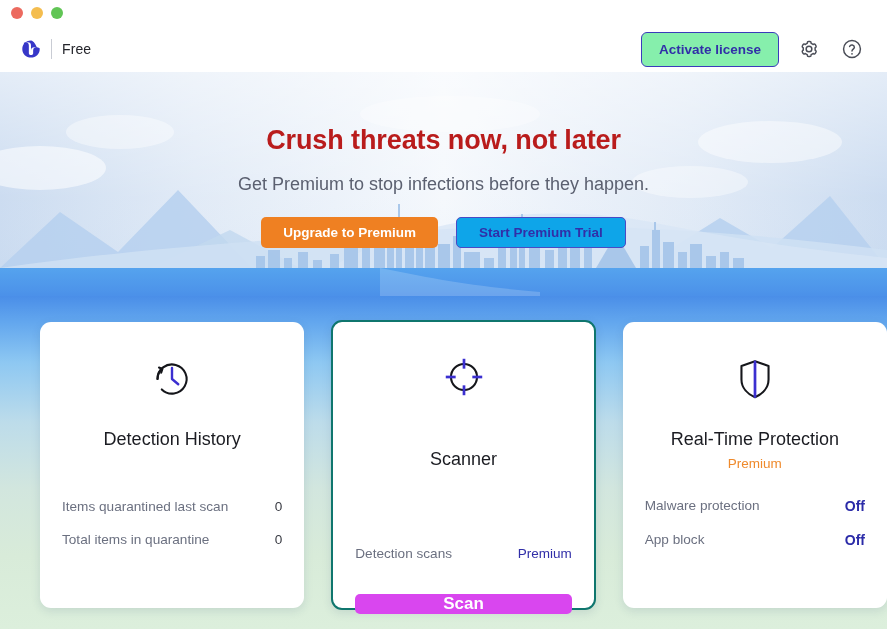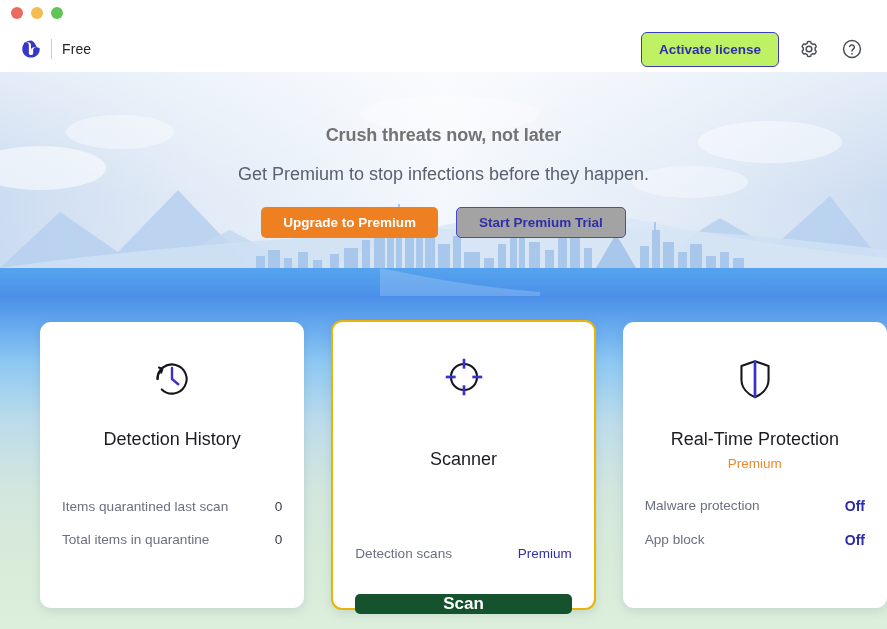--- a/index.html
+++ b/index.html
@@ -46,21 +46,21 @@
   .brand-name {
     font-size: 14px; color: #24252b; letter-spacing: .1px;
   }
   .header-right {
     margin-left: auto; display: flex; align-items: center;
     padding-right: 22px; gap: 17px;
   }
   .activate-btn {
     border: 1.5px solid #3b3bbb;
     border-radius: 6px;
-    background: #bef264;
+    background: #86efac;
     color: #312fa8;
     font-size: 13.5px; font-weight: bold;
     padding: 9px 17px;
     font-family: "Liberation Sans", sans-serif;
     cursor: pointer;
     white-space: nowrap;
   }
   .icon-btn {
     width: 26px; height: 26px;
     display: flex; align-items: center; justify-content: center;
@@ -74,43 +74,43 @@
     overflow: hidden;
   }
   .hero-bg { position: absolute; inset: 0; width: 100%; height: 100%; }
   .hero-content {
     position: relative; z-index: 5;
     width: 100%;
     text-align: center;
     padding-top: 53px;
   }
   .hero-title {
-    font-size: 18px; font-weight: bold;
-    color: #737373; letter-spacing: -.1px;
+    font-size: 27px; font-weight: bold;
+    color: #b91c1c; letter-spacing: -.1px;
   }
   .hero-sub {
     margin-top: 18px;
     font-size: 18px; color: #5b6070;
   }
   .hero-btns {
     margin-top: 22px;
     display: flex; justify-content: center; gap: 18px;
   }
   .btn-upgrade {
     background: #ef8022;
     color: #ffffff;
     border: none;
     border-radius: 5px;
     font-size: 13.5px; font-weight: bold;
     padding: 2px 22px; height: 31px;
     font-family: "Liberation Sans", sans-serif;
     cursor: pointer;
   }
   .btn-trial {
-    background: #a3a3a3;
+    background: #0ea5e9;
     color: #312fa8;
     border: 1.3px solid #4a4ac4;
     border-radius: 5px;
     font-size: 13.5px; font-weight: bold;
     padding: 0 22px; height: 31px;
     font-family: "Liberation Sans", sans-serif;
     cursor: pointer;
   }
 
   
@@ -142,21 +142,21 @@
     height: 286px;
     background: #ffffff;
     border-radius: 11px;
     box-shadow: 0 3px 10px rgba(40,70,110,.13);
     padding: 22px 22px 18px 22px;
     display: flex; flex-direction: column;
     align-items: center;
     position: relative;
   }
   .card.highlight {
-    border: 2px solid #eab308;
+    border: 2px solid #0f766e;
     height: 290px;
     margin-top: -2px;
     gap: 24px;
   }
   .card-icon { height: 54px; display:flex; align-items:center; justify-content:center; margin-top: 8px;}
   .card-title {
     margin-top: 23px;
     font-size: 18px; color: #1b1c22;
     text-align: center;
   }
@@ -173,21 +173,21 @@
     justify-content: space-between;
     padding: 9px 0;
     font-size: 13.6px;
   }
   .row-label { color: #6b7080; }
   .row-value { color: #3a3c44; }
   .row-value.blue { color: #312fa8; font-size: 13.5px; }
   .row-value.off  { color: #2b2ba8; font-weight: bold; font-size: 14px; }
   .scan-btn {
     width: 100%;
-    background: #14532d;
+    background: #d946ef;
     color: #ffffff;
     border: none;
     border-radius: 5px;
     height: 38px;
     font-size: 17px; font-weight: bold;
     font-family: "Liberation Sans", sans-serif;
     cursor: pointer;
     margin-top: auto;
   }
 </style>

